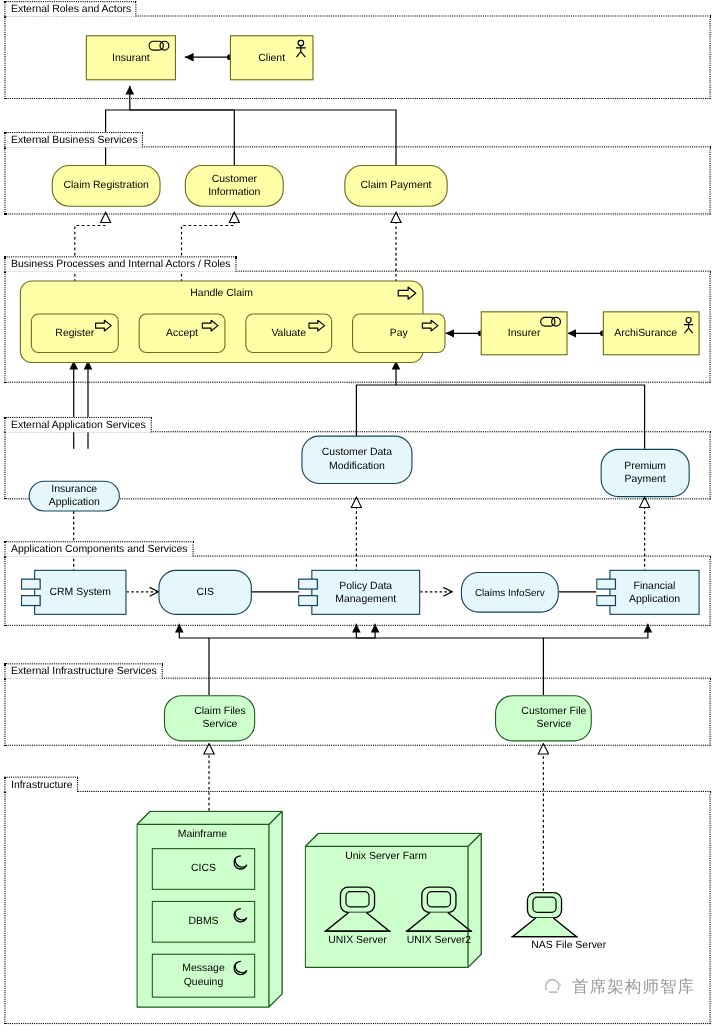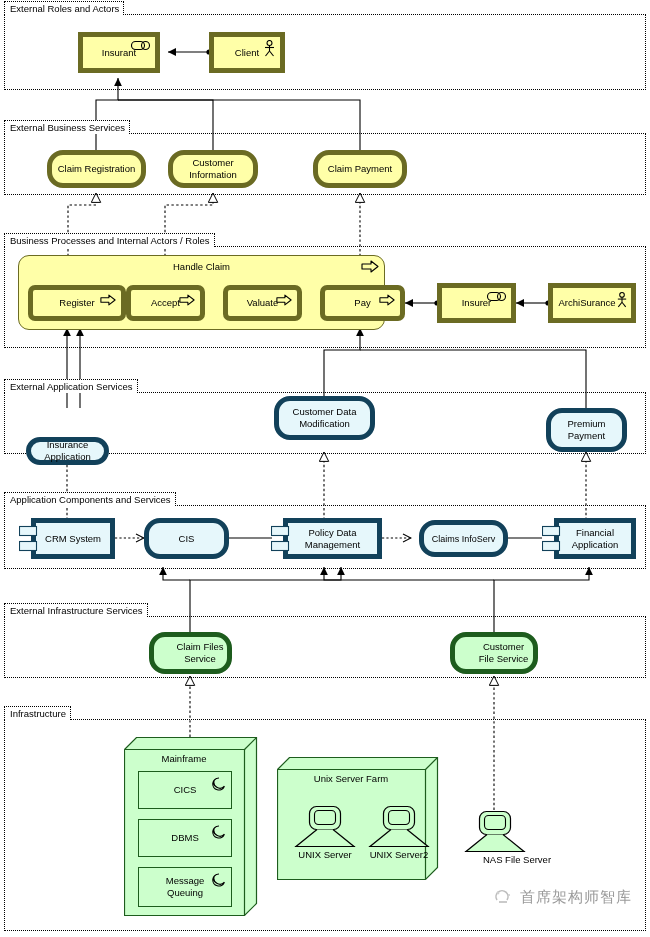--- a/index.html
+++ b/index.html
@@ -41,21 +41,21 @@
     font-size: 9.5px;
     color: #000000;
     line-height: 13px;
     padding: 0 4px 0 5px;
     white-space: nowrap;
   }
   
   .node {
     position: absolute;
     box-sizing: border-box;
-    border: 5px solid #ec4899;
+    border: 1px solid #ec4899;
     display: flex;
     align-items: center;
     justify-content: center;
     text-align: center;
     font-size: 9.5px;
     line-height: 12px;
     color: #000000;
   }
   .node .lbl { display: block; padding: 0 3px; }
   
@@ -264,21 +264,21 @@
 
   <div class="container-proc" style="left:18px; top:255px; width:367px; height:75px;">
     <div class="container-title">Handle Claim</div>
     <span class="icon-proc-arrow">
       <svg width="18" height="13" viewBox="0 0 18 13">
           <path d="M1,4 L10,4 L10,1 L17,6.5 L10,12 L10,9 L1,9 z" fill="#ffffa8" stroke="#000" stroke-width="1.1" stroke-linejoin="round"></path>
         </svg>
     </span>
   </div>
 
-  <div class="node biz rounded-proc" style="left:28px; top:285px; width:98px; height:36px;">
+  <div class="node biz rounded-proc" style="left:28px; top:285px; width:80px; height:36px;">
     <span class="lbl">Register</span>
     <span class="icon-proc-arrow">
       <svg width="16" height="12" viewBox="0 0 18 13">
           <path d="M1,4 L10,4 L10,1 L17,6.5 L10,12 L10,9 L1,9 z" fill="#ffffa8" stroke="#000" stroke-width="1.2" stroke-linejoin="round"></path>
         </svg>
     </span>
   </div>
   <div class="node biz rounded-proc" style="left:126px; top:285px; width:79px; height:36px;">
     <span class="lbl">Accept</span>
     <span class="icon-proc-arrow">

